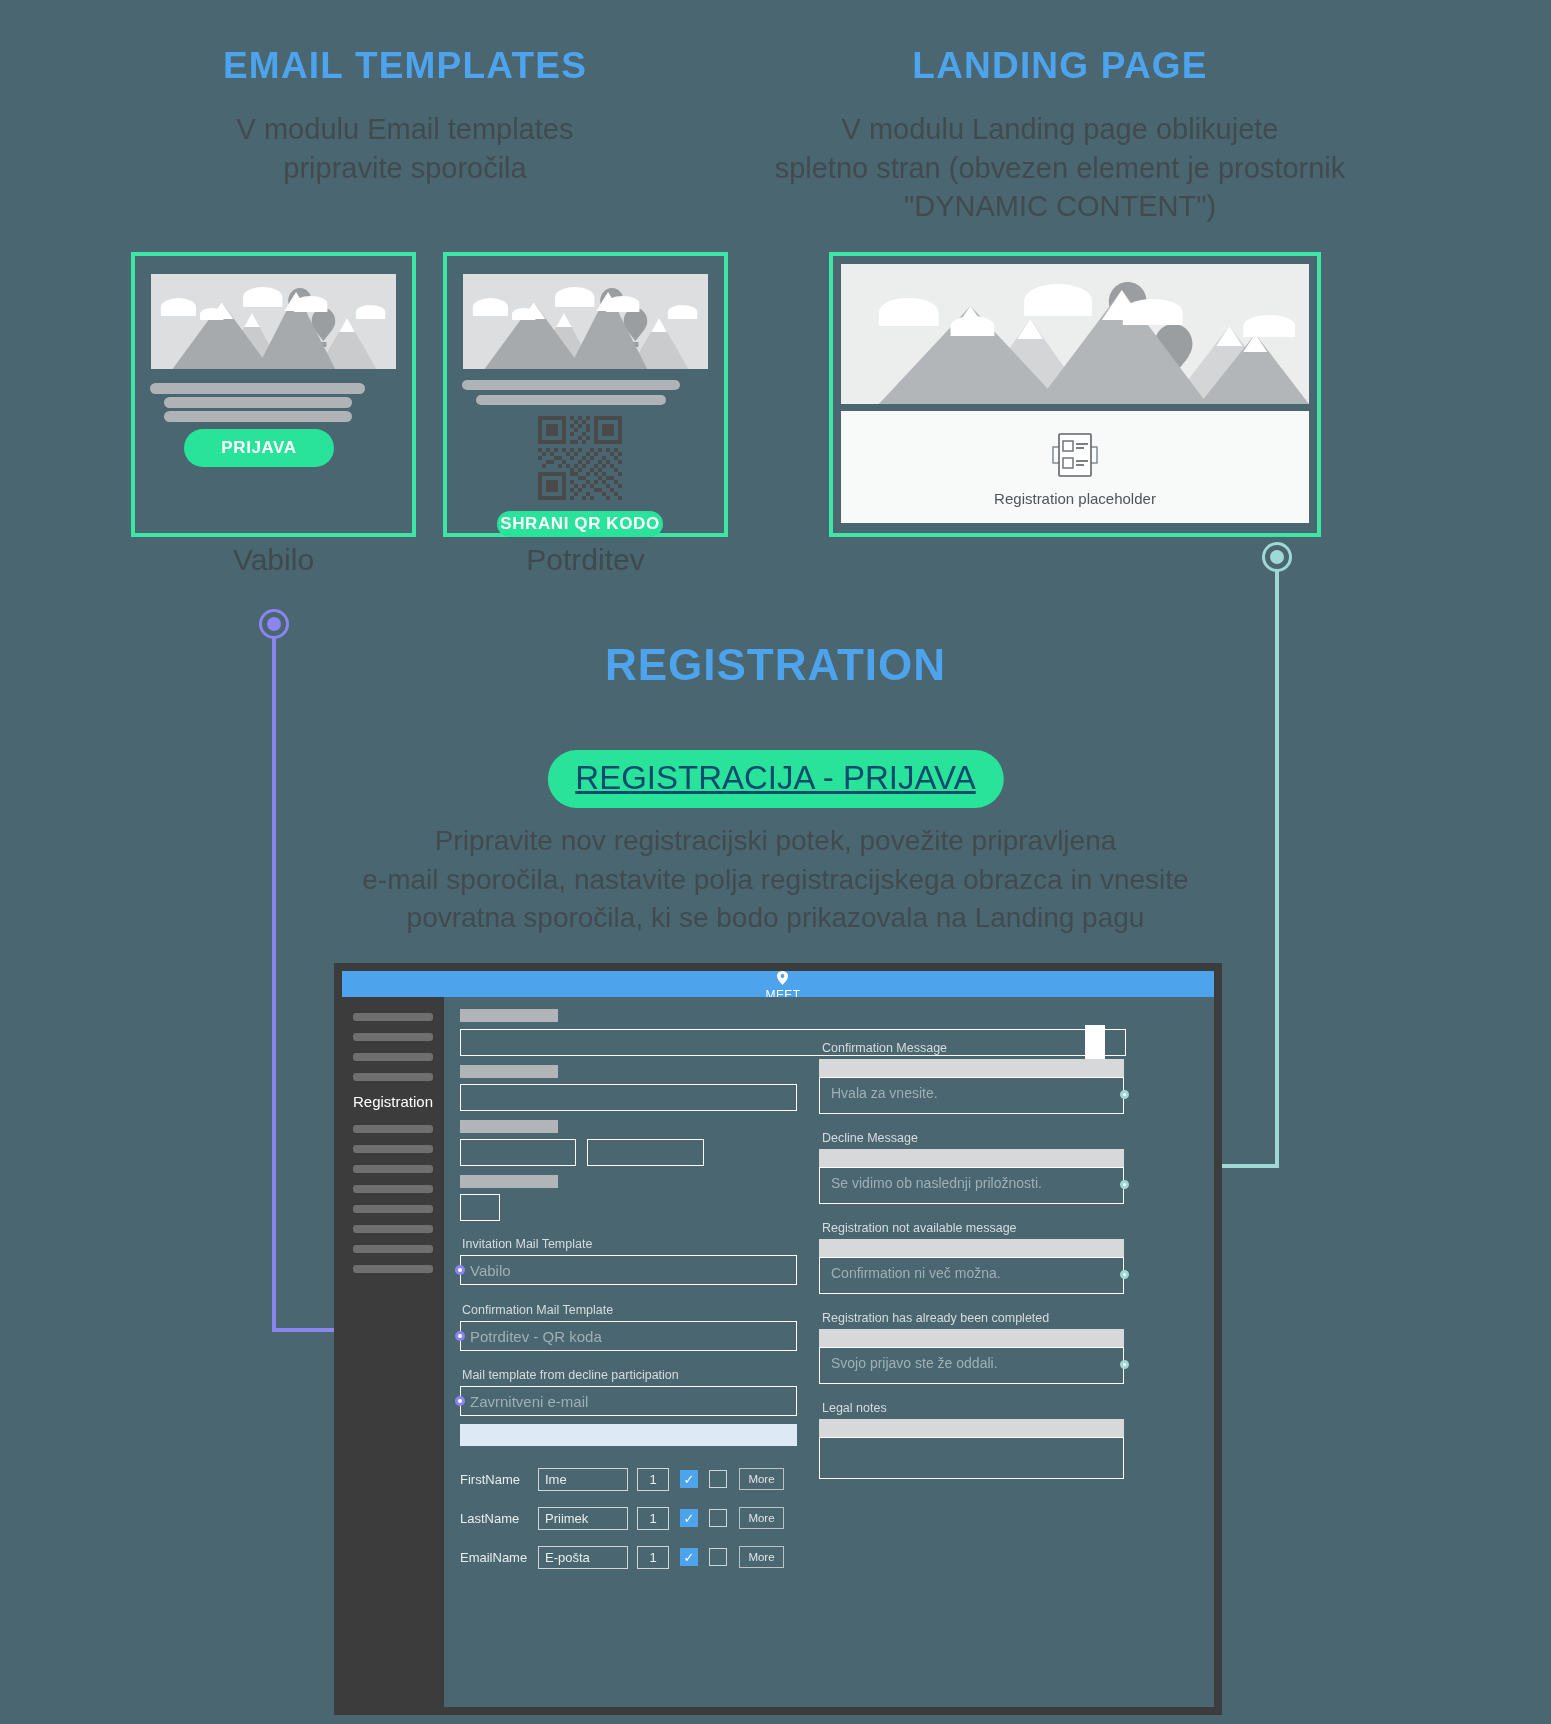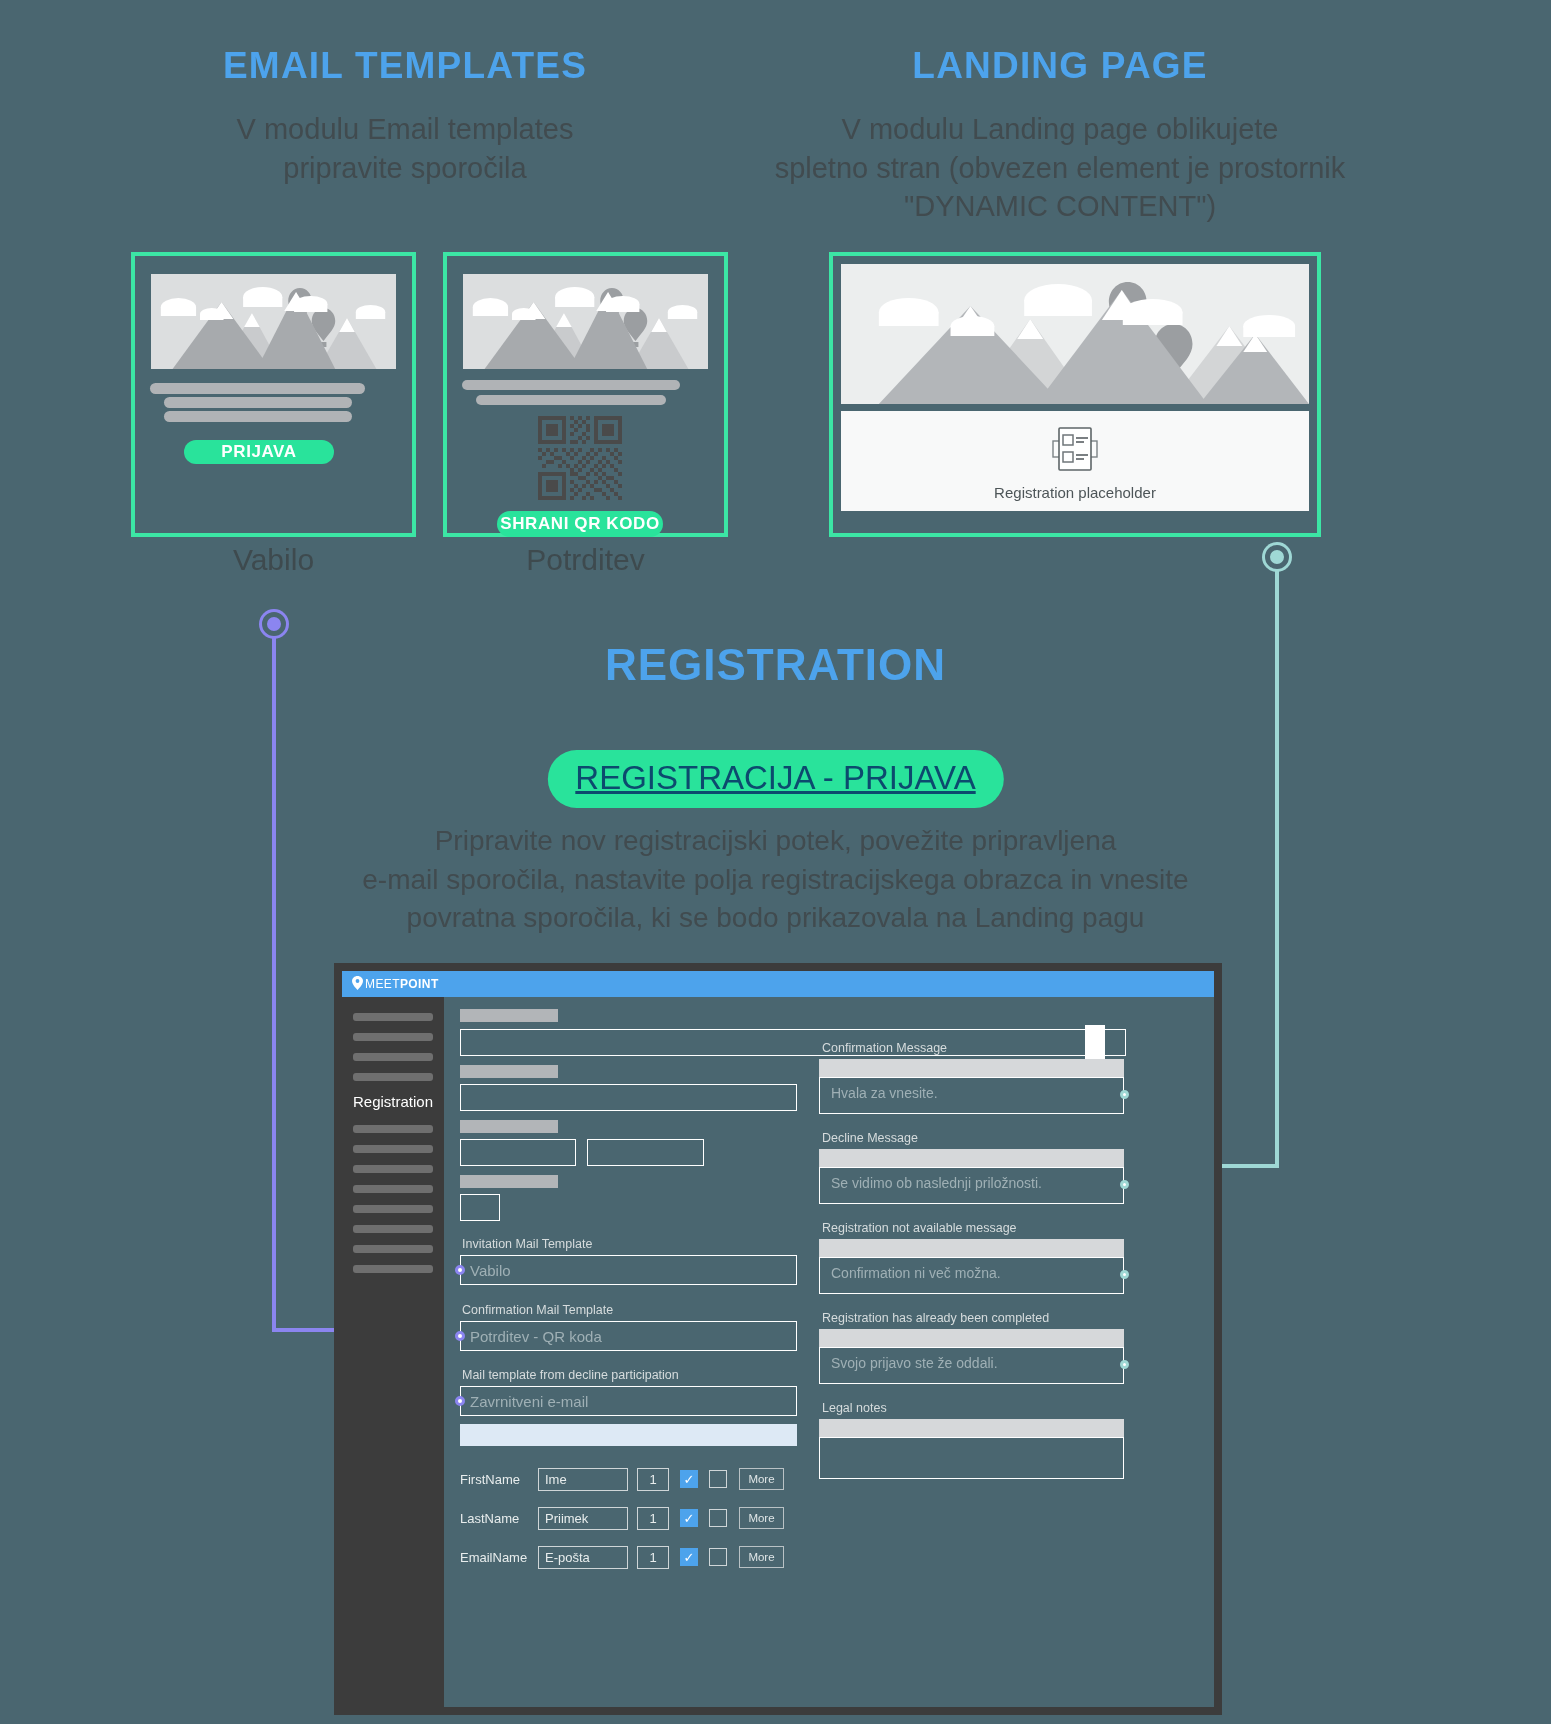--- a/index.html
+++ b/index.html
@@ -127,20 +127,21 @@
     border:0;
   }
   .app-topbar {
     position:absolute;
     background:#4da3ec;
     color:#ffffff;
     font-size:12px;
     display:flex; align-items:center;
     padding-left:10px;
     letter-spacing:0.4px;
+    flex-direction:column;
   }
   .app-logo-pin { margin-right:2px; }
   .app-sidebar {
     position:absolute;
     background:#3c3c3c;
   }
   .side-bar-line {
     position:absolute;
     background:#6f6f6f;
     border-radius:3px;
@@ -263,21 +264,21 @@
           <ellipse cx="163" cy="30" rx="17" ry="8"></ellipse>
             <rect x="146" y="30" width="34" height="8"></rect>
           <ellipse cx="224" cy="38" rx="15" ry="7"></ellipse>
             <rect x="209" y="38" width="30" height="7"></rect>
         </g>
       </svg>
     </div>
     <div class="bar" style="left:15px; top:127px; width:215px; height:11px;"></div>
     <div class="bar" style="left:29px; top:141px; width:188px; height:11px;"></div>
     <div class="bar" style="left:29px; top:155px; width:188px; height:11px;"></div>
-    <div class="pill" style="left:49px; top:184px; width:150px; height:24px;">PRIJAVA</div>
+    <div class="pill" style="left:49px; top:173px; width:150px; height:38px;">PRIJAVA</div>
   </div>
   <div class="card-caption" style="left:131px; top:543px; width:285px;">Vabilo</div>
 
   <div class="card" style="left:443px; top:252px; width:285px; height:285px;">
     <div class="hero" style="left:16px; top:18px; right:16px; height:95px;">
       <svg class="scene" viewBox="0 0 250 95" preserveAspectRatio="none">
         <rect width="250" height="95" fill="#dcdedf"></rect>
         <g fill="#9b9ea1">
           <path d="M152 14 c7 0 12 6 12 13 c0 7 -6 12 -12 20 c-6 -8 -12 -13 -12 -20 c0 -7 5 -13 12 -13z"></path>
           <rect x="149" y="48" width="6" height="5"></rect>
@@ -461,21 +462,21 @@
           <ellipse cx="218" cy="36" rx="34" ry="16"></ellipse>
             <rect x="184" y="36" width="68" height="16"></rect>
           <ellipse cx="313" cy="48" rx="30" ry="13"></ellipse>
             <rect x="283" y="48" width="60" height="13"></rect>
           <ellipse cx="430" cy="62" rx="26" ry="11"></ellipse>
             <rect x="404" y="62" width="52" height="11"></rect>
         </g>
       </svg>
     </div>
 
-    <div class="lp-placeholder" style="left:8px; top:155px; right:8px; height:100px;">
+    <div class="lp-placeholder" style="left:8px; top:155px; right:8px; height:112px;">
       <svg width="56" height="56" viewBox="0 0 56 56">
         <rect x="6" y="20" width="7" height="16" fill="#fbfcfc" stroke="#7c8487" stroke-width="1.4"></rect>
         <rect x="43" y="20" width="7" height="16" fill="#fbfcfc" stroke="#7c8487" stroke-width="1.4"></rect>
         <rect x="12" y="7" width="32" height="42" rx="1" fill="#ffffff" stroke="#5e6668" stroke-width="1.6"></rect>
         <rect x="16" y="14" width="10" height="10" fill="#ffffff" stroke="#6f7679" stroke-width="1.5"></rect>
         <rect x="16" y="31" width="10" height="10" fill="#ffffff" stroke="#6f7679" stroke-width="1.5"></rect>
         <line x1="29" y1="17" x2="41" y2="17" stroke="#4e5558" stroke-width="1.5"></line>
         <line x1="29" y1="21" x2="37" y2="21" stroke="#4e5558" stroke-width="1.5"></line>
         <line x1="29" y1="34" x2="41" y2="34" stroke="#4e5558" stroke-width="1.5"></line>
         <line x1="29" y1="38" x2="37" y2="38" stroke="#4e5558" stroke-width="1.5"></line>

